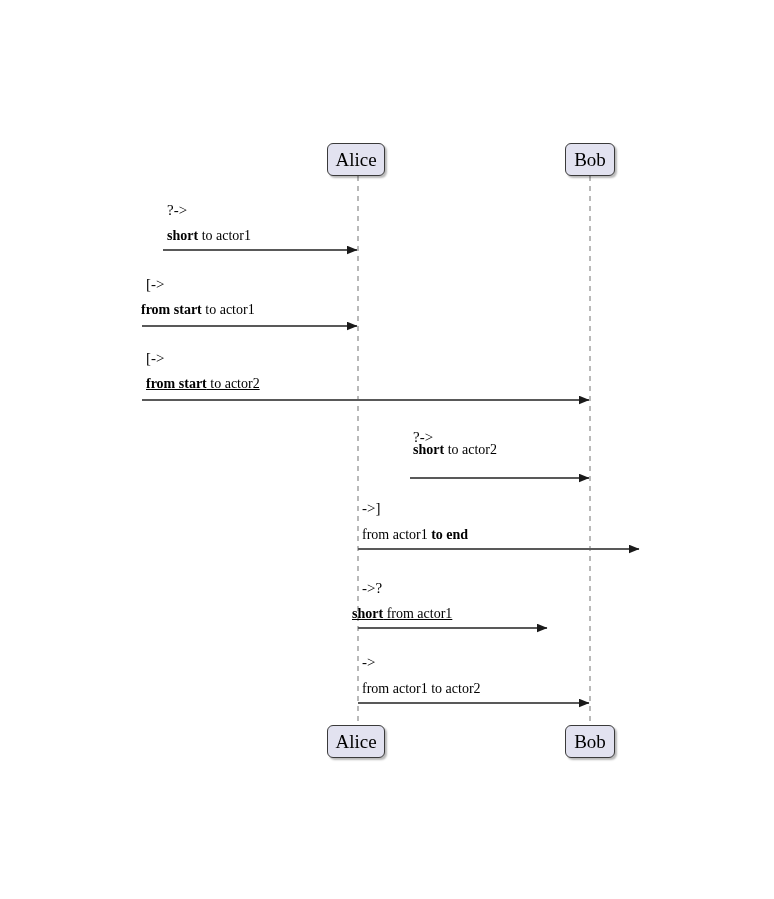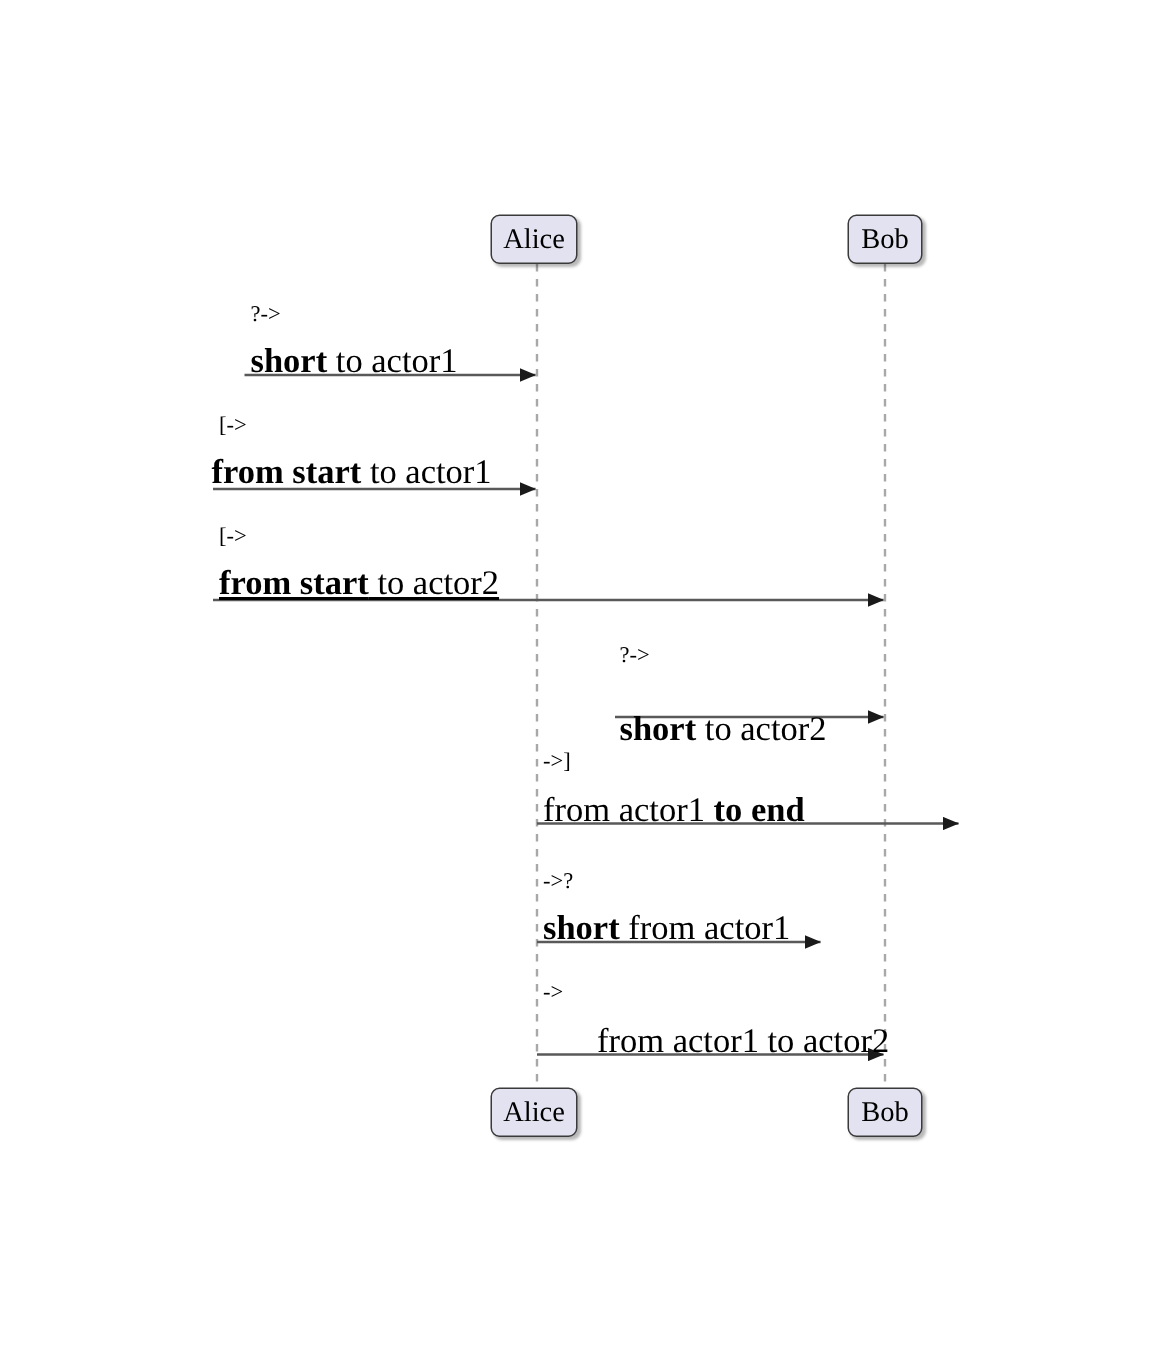--- a/index.html
+++ b/index.html
@@ -44,21 +44,21 @@
     position: absolute;
     font-family: "Liberation Serif", "DejaVu Serif", serif;
     font-size: 15px;
     color: #000000;
     white-space: nowrap;
     line-height: 1;
   }
   .msg-label {
     position: absolute;
     font-family: "Liberation Serif", "DejaVu Serif", serif;
-    font-size: 23px;
+    font-size: 14px;
     color: #000000;
     white-space: nowrap;
     line-height: 1;
   }
   .msg-label b {
     font-weight: bold;
   }
 </style>
 </head>
 <body>
@@ -99,22 +99,22 @@
       <div class="actor-box" style="left: 565px; top: 725px; width: 50px; height: 33px;">
         <span>Bob</span>
       </div>
       <div class="msg-syntax" style="left: 167px; top: 203px;">?-&gt;</div>
       <div class="msg-label" style="left: 167px; top: 229px;"><b>short</b><span> to actor1</span></div>
       <div class="msg-syntax" style="left: 146px; top: 277px;">[-&gt;</div>
       <div class="msg-label" style="left: 141px; top: 303px;"><b>from start</b><span> to actor1</span></div>
       <div class="msg-syntax" style="left: 146px; top: 351px;">[-&gt;</div>
       <div class="msg-label" style="left: 146px; top: 377px; text-decoration: underline;"><b>from start</b><span> to actor2</span></div>
       <div class="msg-syntax" style="left: 413px; top: 430px;">?-&gt;</div>
-      <div class="msg-label" style="left: 413px; top: 474px;"><b>short</b><span> to actor2</span></div>
+      <div class="msg-label" style="left: 413px; top: 443px;"><b>short</b><span> to actor2</span></div>
       <div class="msg-syntax" style="left: 362px; top: 501px;">-&gt;]</div>
       <div class="msg-label" style="left: 362px; top: 528px; font-family: Liberation Serif, serif;"><span>from actor1 </span><b>to end</b></div>
       <div class="msg-syntax" style="left: 362px; top: 581px;">-&gt;?</div>
-      <div class="msg-label" style="left: 362px; top: 607px;"><b>short</b><span> from actor1</span></div>
+      <div class="msg-label" style="left: 352px; top: 607px; text-decoration: underline;"><b>short</b><span> from actor1</span></div>
       <div class="msg-syntax" style="left: 362px; top: 655px;">-&gt;</div>
-      <div class="msg-label" style="left: 362px; top: 682px; margin-left: 36px;"><span>from actor1 to actor2</span></div>
+      <div class="msg-label" style="left: 362px; top: 682px;"><span>from actor1 to actor2</span></div>
     </div>
 
 </div>
 
 </body></html>

